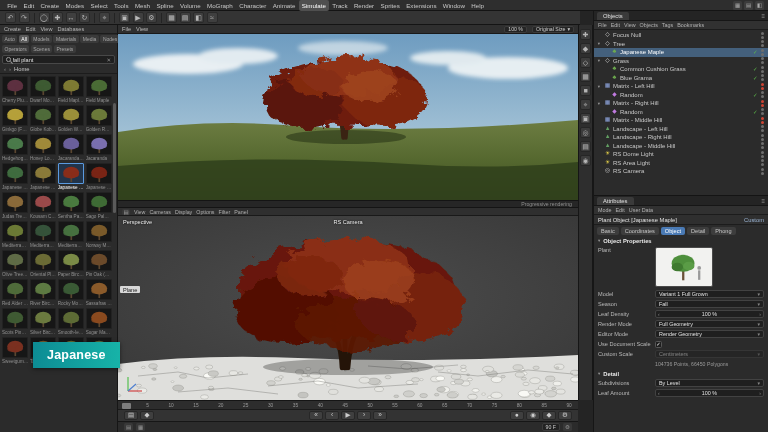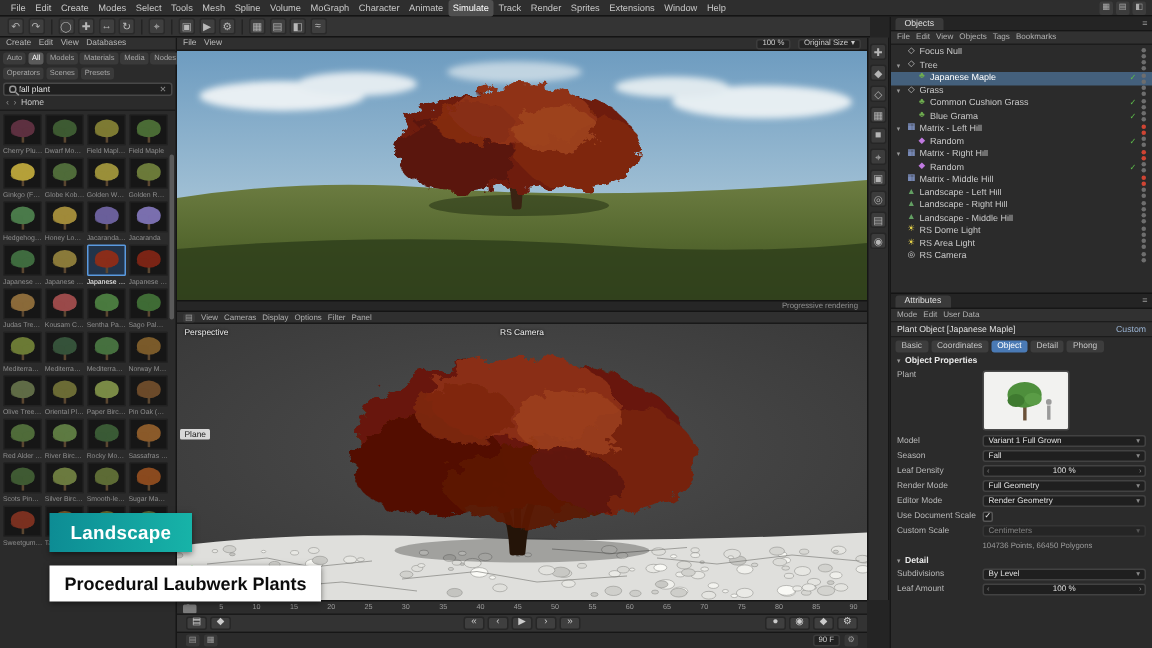--- a/index.html
+++ b/index.html
@@ -1169,15 +1169,14 @@
             <div class="numf">
               <span class="spin">‹</span>
               <span>100 %</span>
               <span class="spin">›</span>
             </div>
           </div>
         </div>
     </div>
   </div>
 
-  <div class="badge-capsules">Landscape</div>
-  <div class="badge-title">Procedural Laubwerk Plants</div>
+  <div class="badge-capsules">Japanese</div>
 </div>
 
 </body></html>

